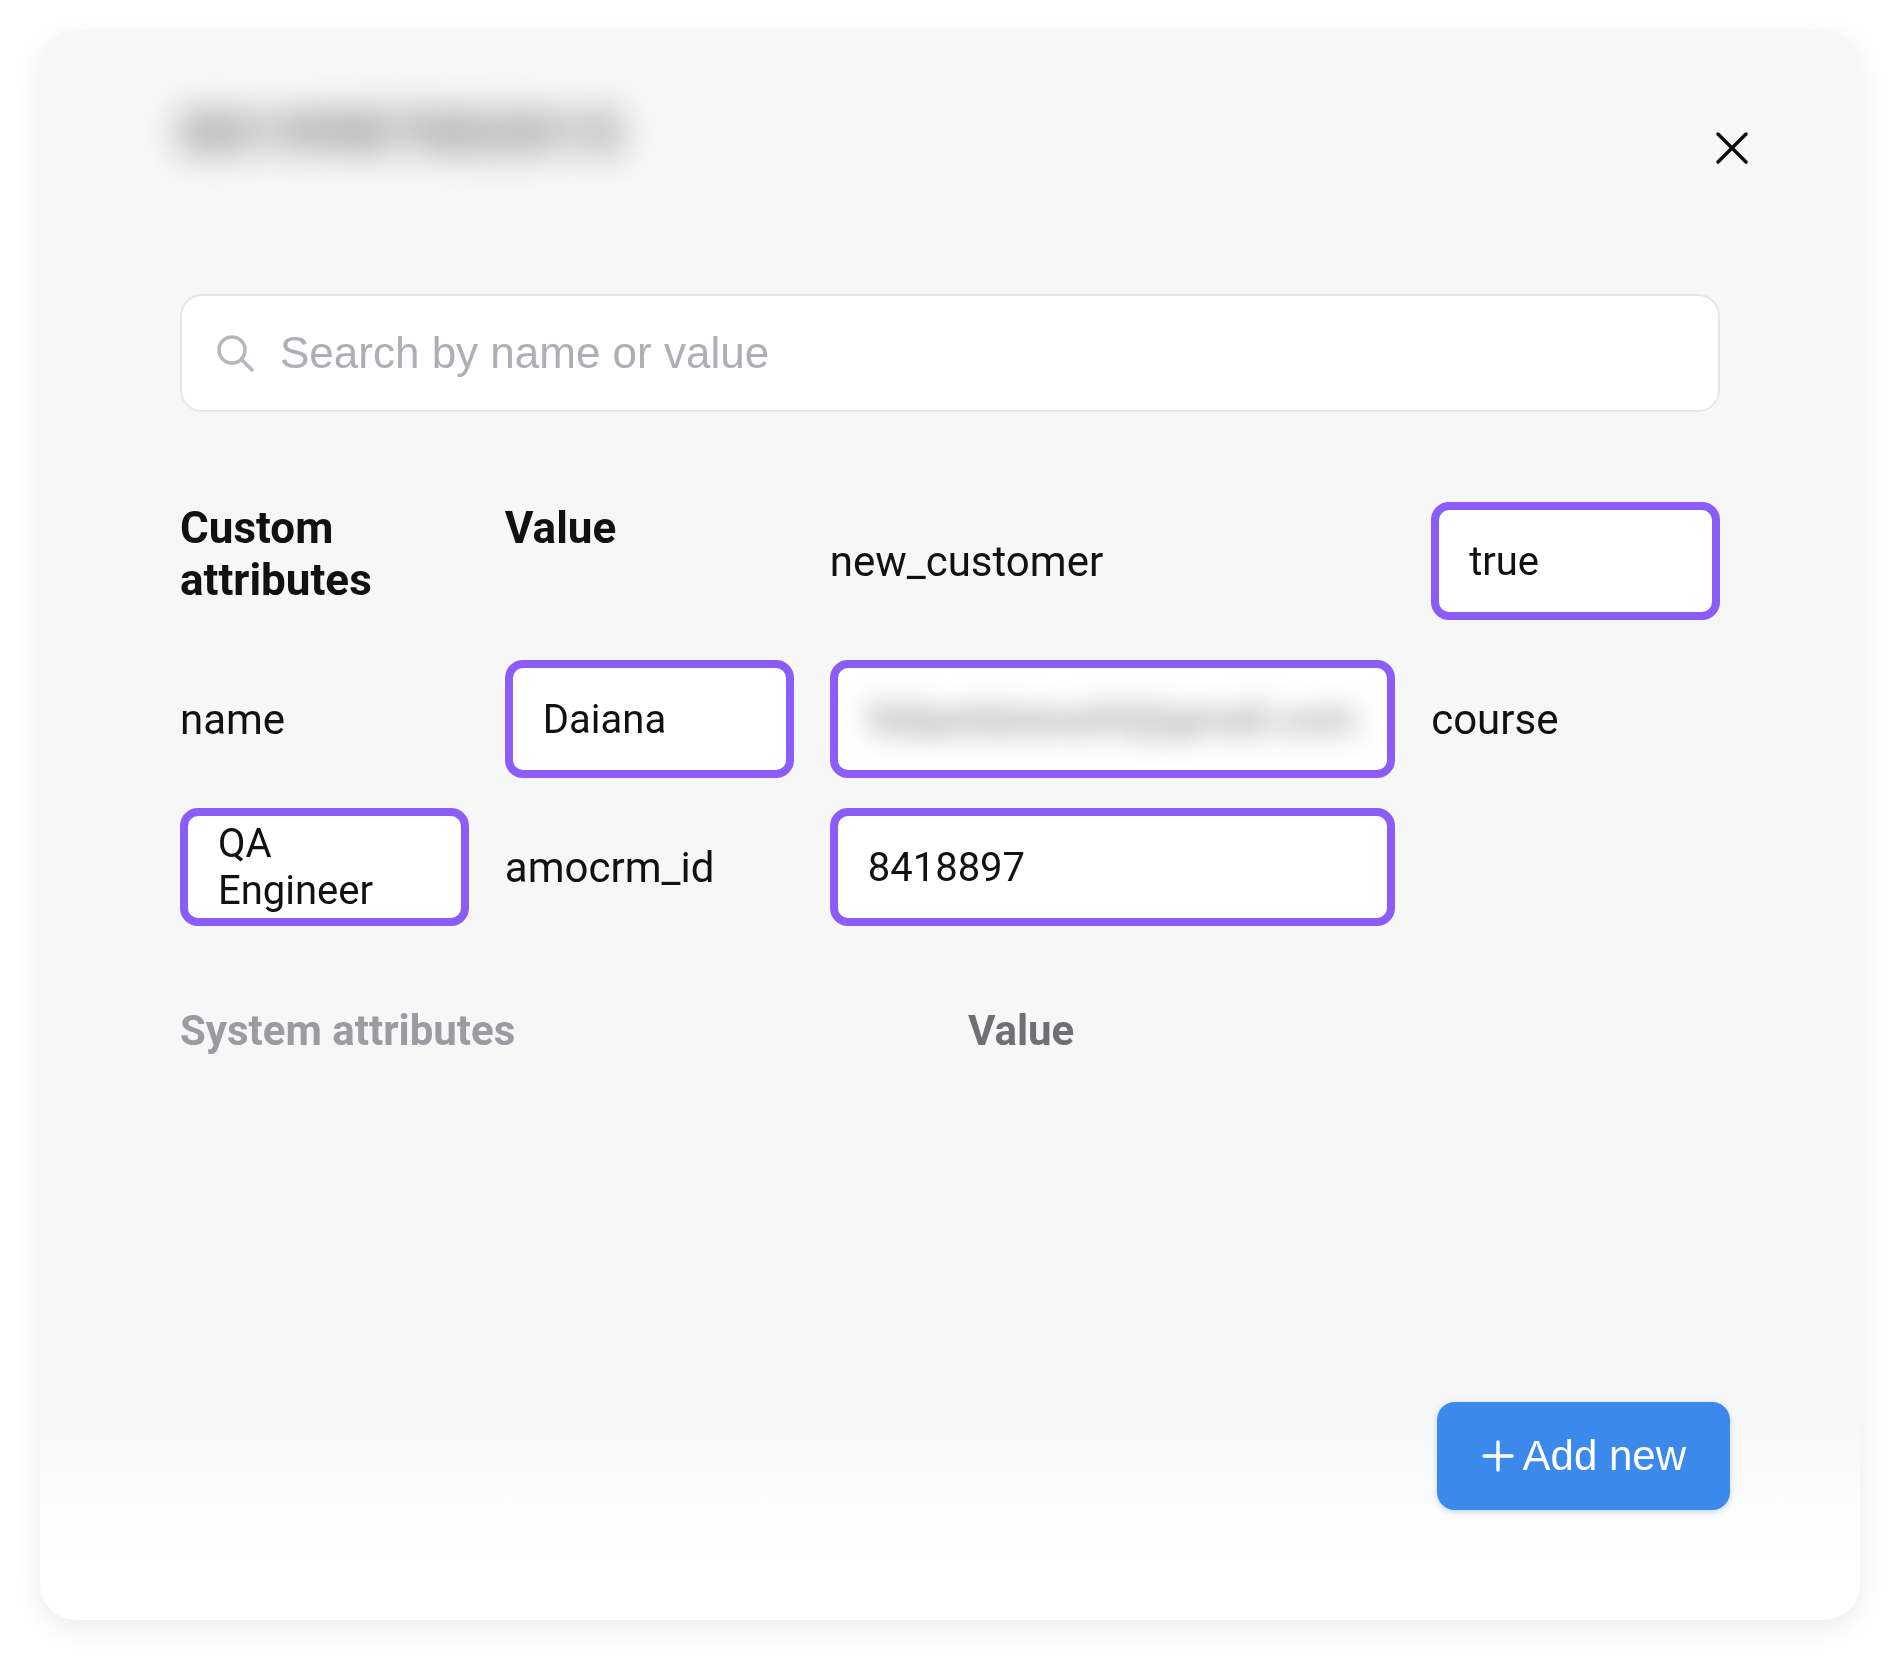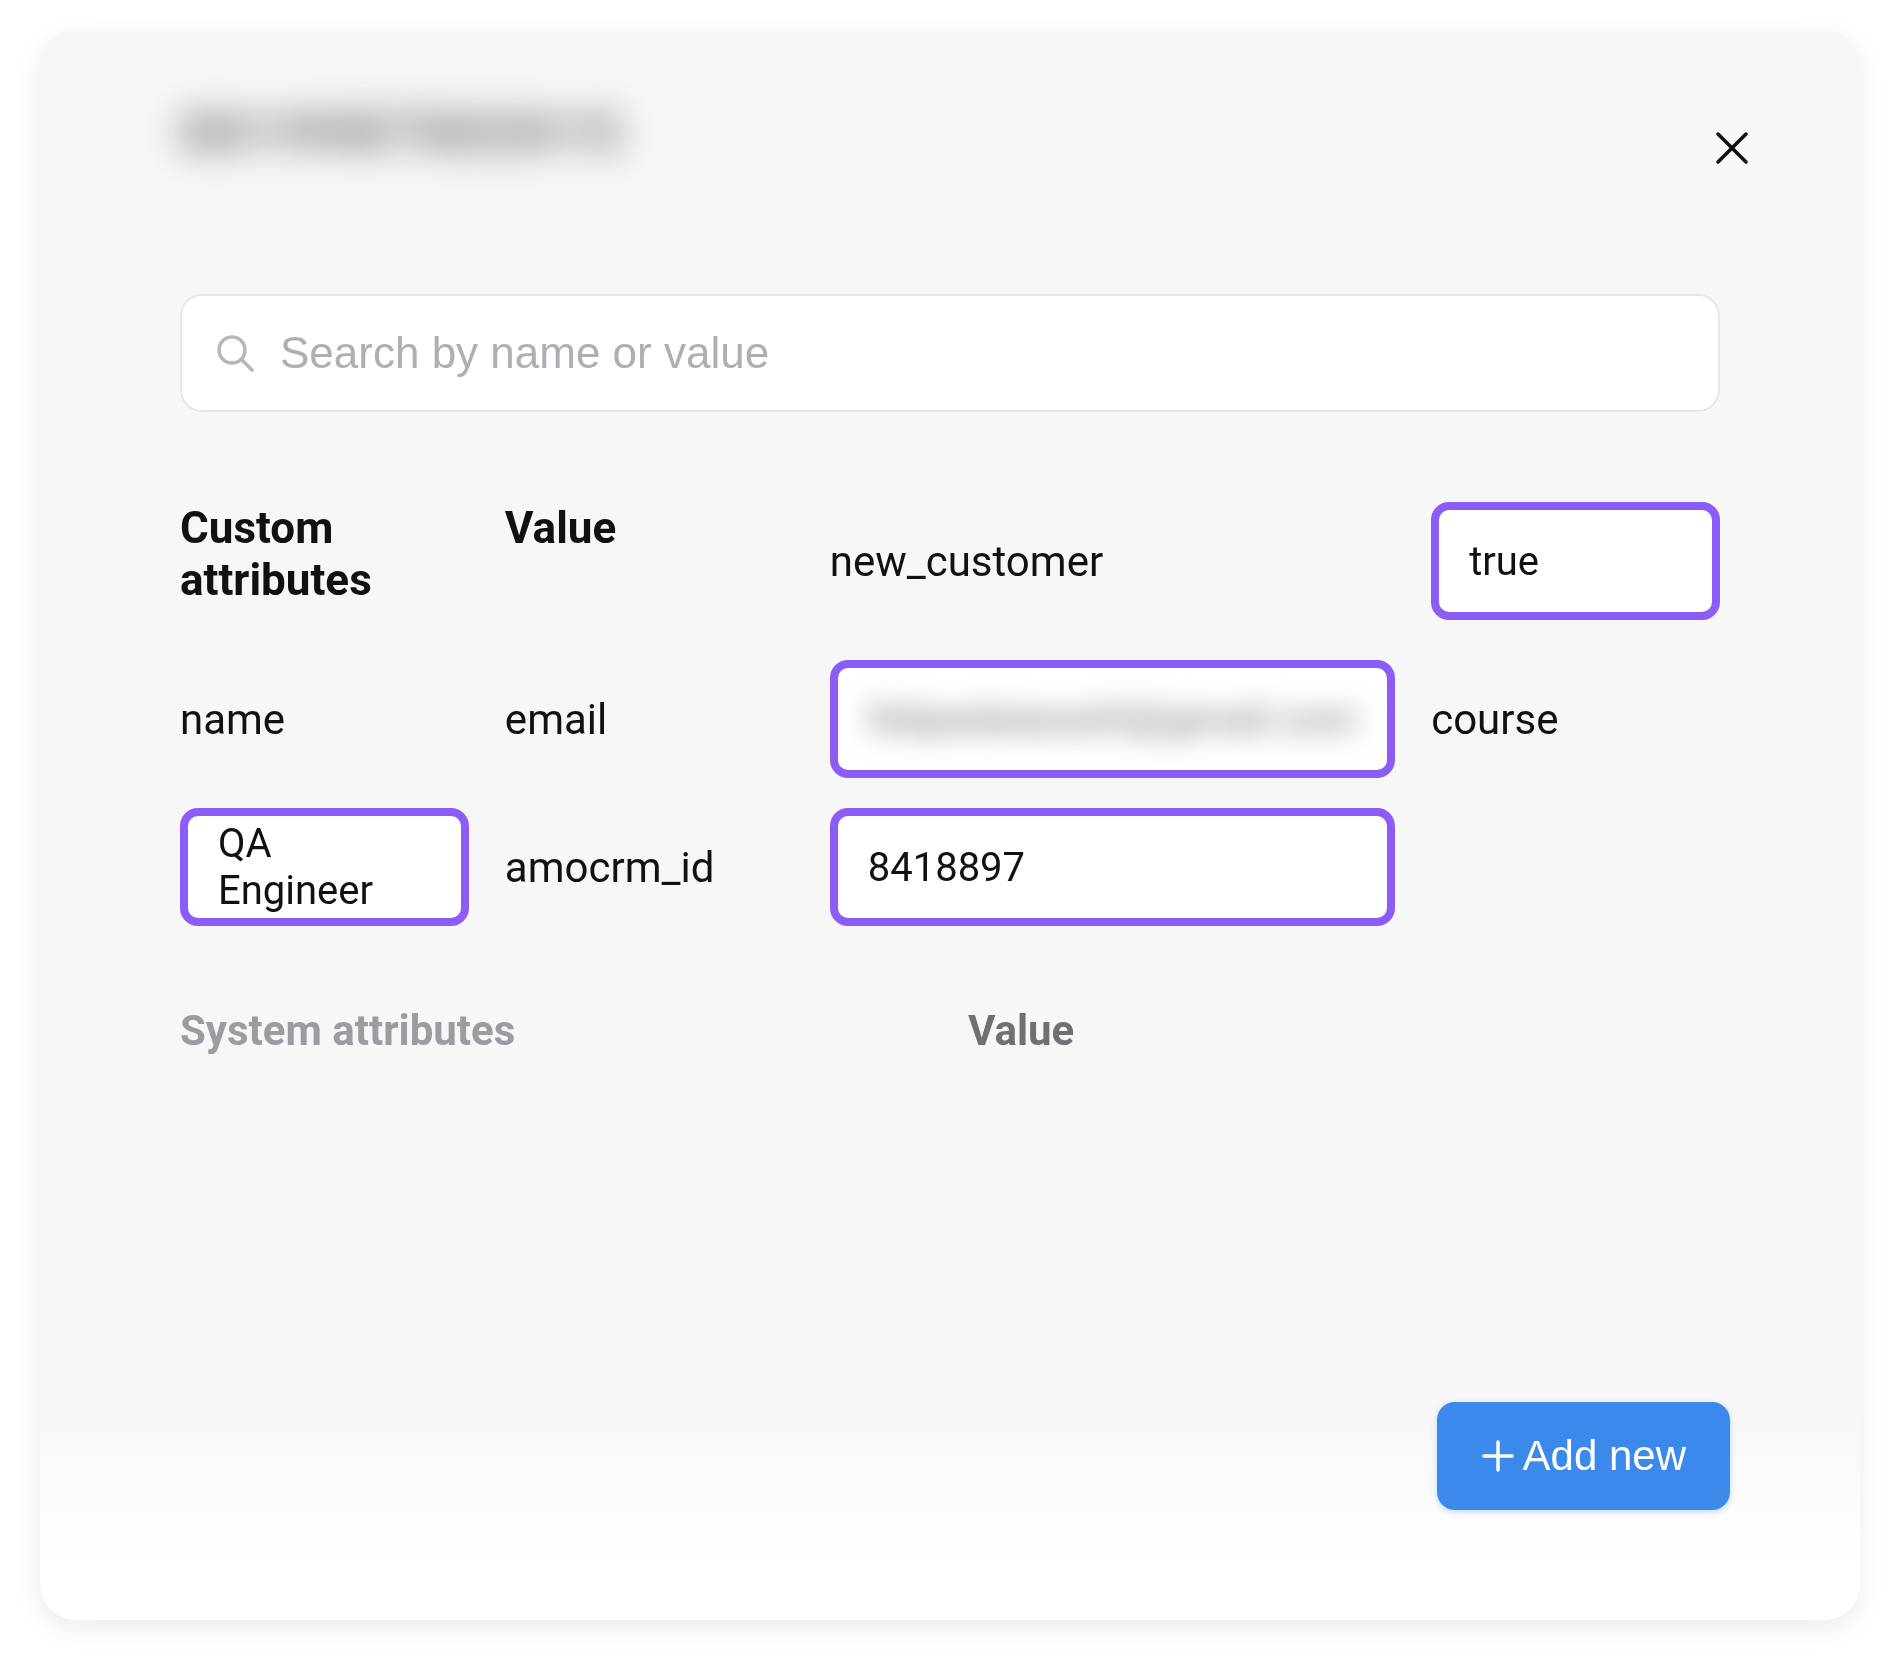--- a/index.html
+++ b/index.html
@@ -199,22 +199,24 @@
     <div class="grid">
       <div class="col-header">Custom attributes</div>
       <div class="col-header">Value</div>
 
       <div class="attr-name">new_customer</div>
       <div class="attr-value-box">
         <span>true</span>
       </div>
 
       <div class="attr-name">name</div>
-
-      <div class="attr-name">email</div>
+      <div class="attr-value-box">
+        <span>Daiana</span>
+      </div>
+
       <div class="attr-value-box">
         <span class="blurred">felipedaiana43@gmail.com</span>
       </div>
 
       <div class="attr-name">course</div>
       <div class="attr-value-box">
         <span>QA Engineer</span>
       </div>
 
       <div class="attr-name">amocrm_id</div>

